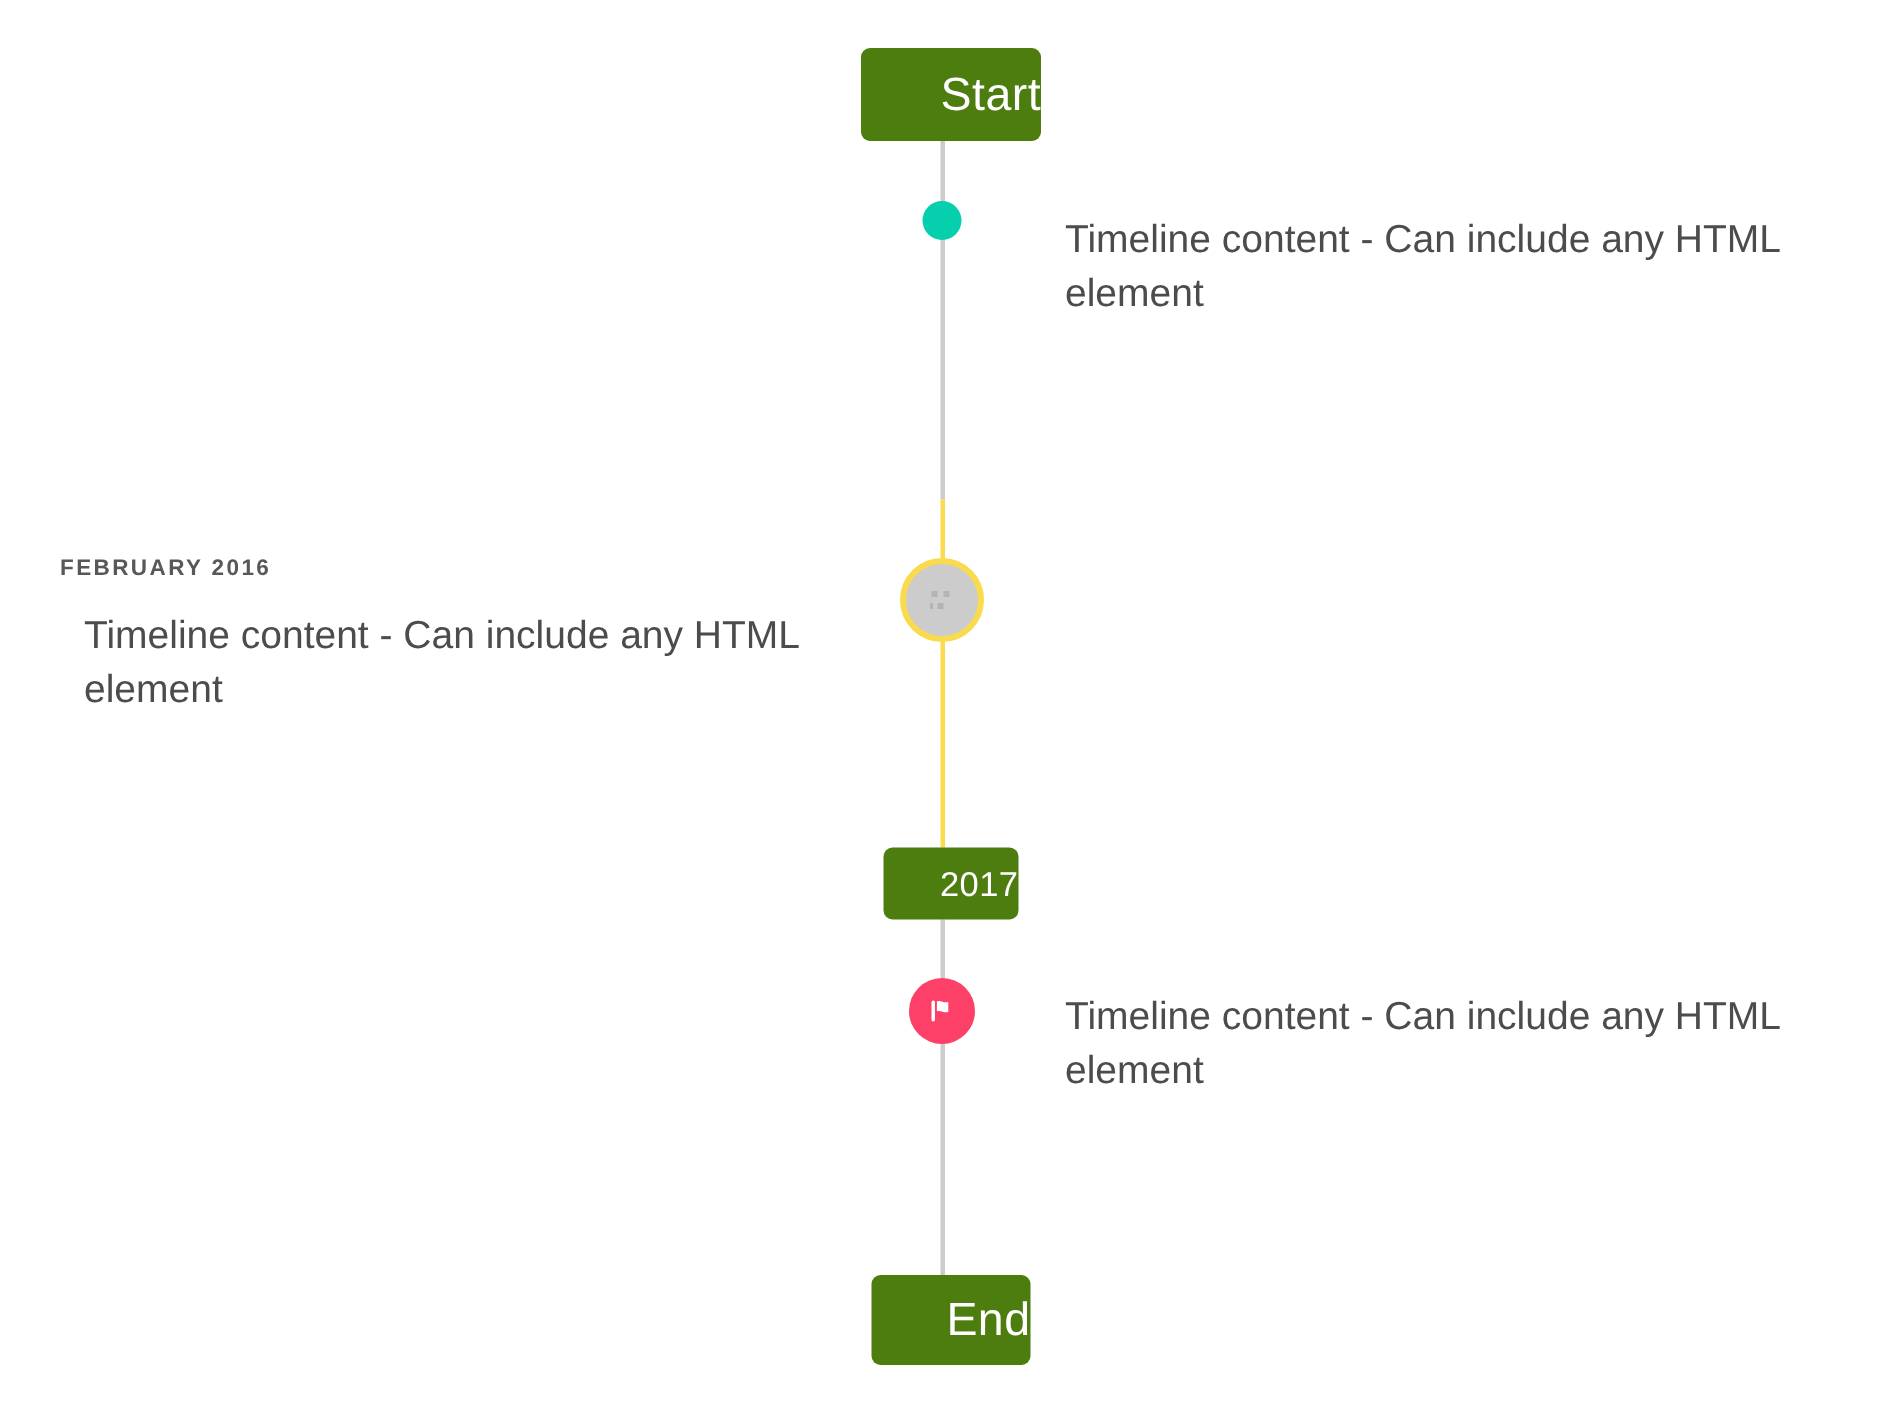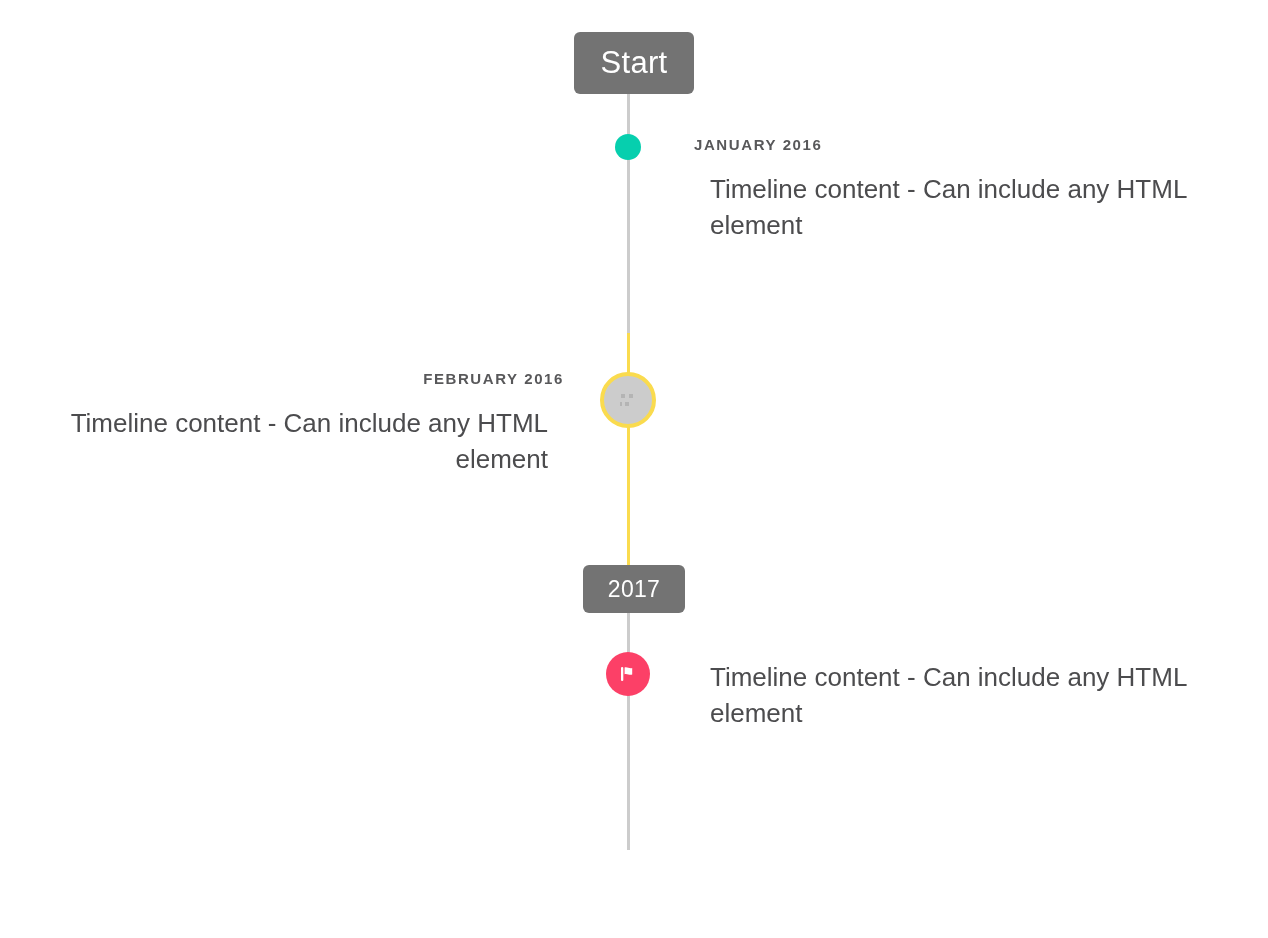--- a/index.html
+++ b/index.html
@@ -31,38 +31,38 @@
   }
   .rail-top      { top: 94px;  height: 239px; }
   .rail-yellow   { top: 333px; height: 232px; background: #fadb4e; }
   .rail-bottom   { top: 613px; height: 237px; }
 
   
   .badge {
     position: absolute;
     left: 50%;
     transform: translateX(-50%);
-    background: #737373;
+    background: #4d7c0f;
     color: #ffffff;
     border-radius: 6px;
     display: flex;
     align-items: center;
-    justify-content: center;
+    justify-content: flex-end;
     letter-spacing: 0.3px;
     z-index: 4;
   }
   .badge-start {
     top: 32px;
     width: 120px;
     height: 62px;
     font-size: 31px;
   }
   .badge-year {
     top: 565px;
-    width: 102px;
+    width: 90px;
     height: 48px;
     font-size: 23px;
   }
   .badge-end {
     top: 850px;
     width: 106px;
     height: 60px;
     font-size: 31px;
   }
 
@@ -119,21 +119,21 @@
     background: #fc4067;
   }
   .marker-flag svg { display: block; }
 
   
   .content {
     position: absolute;
     width: 524px;
   }
   .content-right { left: 694px; text-align: left; }
-  .content-left  { left: 40px;  text-align: right; }
+  .content-left  { left: 40px;  }
 
   .date-label {
     font-size: 15px;
     font-weight: bold;
     letter-spacing: 1.6px;
     color: #58585a;
     margin: 0 0 20px 0;
     line-height: 1;
     padding-top: 11px;
   }
@@ -155,21 +155,20 @@
   <div class="rail rail-bottom"></div>
 
   <div class="badge badge-start">
     <span>Start</span>
   </div>
 
   <div class="event event-jan">
     <div class="event-inner">
       <div class="marker marker-dot"></div>
       <div class="content content-right">
-        <p class="date-label">JANUARY 2016</p>
         <p class="body-text">Timeline content - Can include any HTML element</p>
       </div>
     </div>
   </div>
 
   <div class="event event-feb">
     <div class="event-inner">
       <div class="marker marker-circle">
         <svg class="glyph-img" viewBox="0 0 16 15">
           <rect x="1" y="1" width="4" height="4" fill="#999999"></rect>
@@ -196,14 +195,17 @@
           <rect x="4.0" y="4.0" width="2.3" height="14" rx="1.1" fill="#ffffff"></rect>
           <path d="M7.6 4.6 C10 3.6 12.6 6.0 15.2 5.0 L15.2 11.6 C12.6 12.6 10 10.2 7.6 11.2 Z" fill="#ffffff"></path>
         </svg>
       </div>
       <div class="content content-right">
         <p class="body-text">Timeline content - Can include any HTML element</p>
       </div>
     </div>
   </div>
 
+  <div class="badge badge-end">
+    <span>End</span>
+  </div>
 
 </div>
 
 </body></html>

